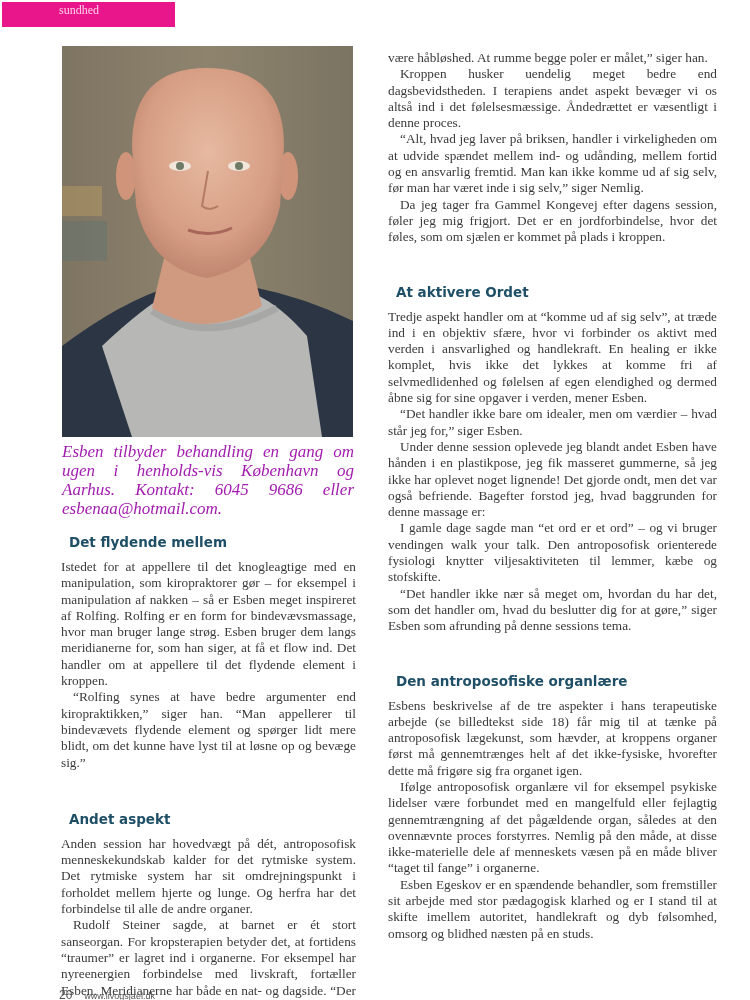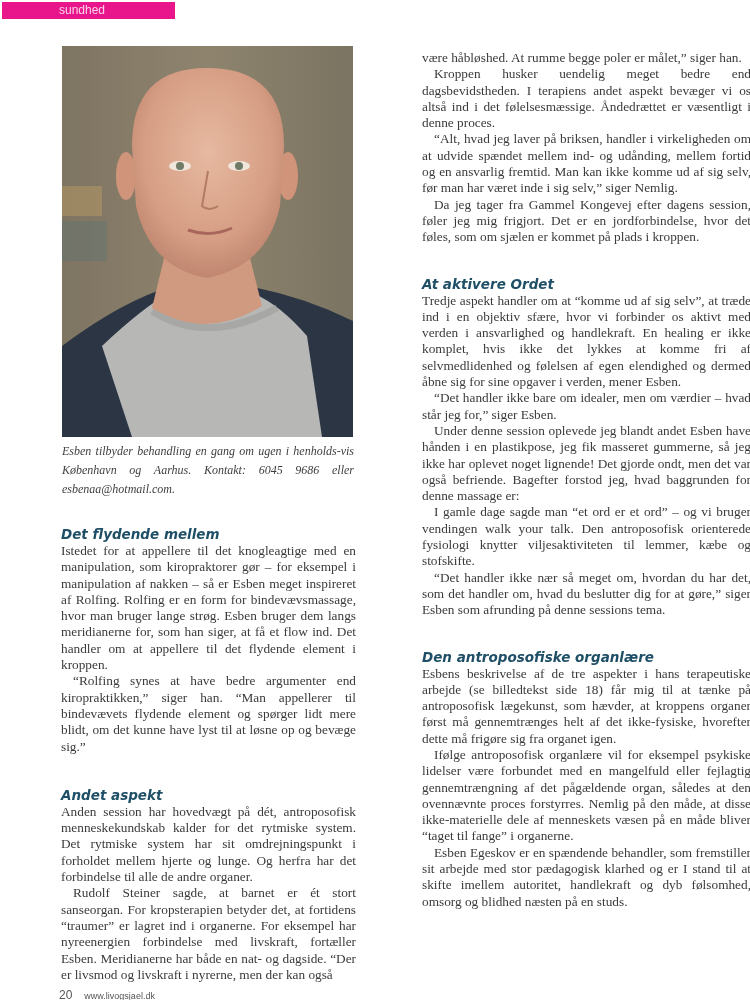--- a/index.html
+++ b/index.html
@@ -1,33 +1,33 @@
 <!DOCTYPE html>
 <html><head>
 <meta charset="utf-8">
 <style>
   html, body { margin: 0; padding: 0; background: #ffffff; }
   body { width: 750px; height: 1000px; position: relative; overflow: hidden;
          font-family: "DejaVu Serif", "Liberation Serif", serif; color: #3a3a3a; }
-  .section-tag { position: absolute; left: 2px; top: 2px; width: 173px; height: 17px;
-         background: #e8168a; color: #fbd3ea; font-family: Liberation Sans, sans-serif;
+  .section-tag { position: absolute; left: 2px; top: 2px; width: 173px; height: 25px;
+         background: #e8168a; color: #fbd3ea; font-family: Liberation Serif, serif;
          font-size: 12px; line-height: 17px; padding-left: 57px; box-sizing: border-box; }
   .photo { position: absolute; left: 62px; top: 46px; width: 291px; height: 391px; overflow: hidden;
            background: linear-gradient(90deg, #7f7562 0%, #8c826d 35%, #867c69 70%, #7a7260 100%); }
   .photo svg { display: block; }
   .caption { position: absolute; left: 62px; top: 442px; width: 292px; font-style: italic;
-             font-family: "Liberation Serif", serif; font-size: 12px; line-height: 19px; color: #404040; text-align: justify; }
+             font-family: "Liberation Serif", serif; font-size: 17px; line-height: 19px; color: #a21caf; text-align: justify; }
   .col { position: absolute; font-family: "Liberation Serif", serif; font-size: 13.3px; line-height: 16.3px;
          color: #3a3a3a; text-align: justify; }
   .col.left { left: 61px; width: 295px; }
-  .col.right { left: 422px; width: 329px; }
+  .col.right { left: 388px; width: 329px; }
   .col p { margin: 0; }
   .col p.indent { text-indent: 12px; }
-  .col h2 { margin: 0; font-family: "DejaVu Sans", sans-serif; font-weight: bold; font-size: 13.5px;
-            line-height: 17px; color: #1f4f66; font-style: italic; }
+  .col h2 { margin: 8px; font-family: "DejaVu Sans", sans-serif; font-weight: bold; font-size: 13.5px;
+            line-height: 17px; color: #1f4f66; }
   .footer { position: absolute; left: 59px; top: 985px; font-family: "Liberation Sans", sans-serif; color: #555; }
   .footer .num { font-size: 12px; }
   .footer .url { font-size: 9px; margin-left: 12px; }
 </style>
 </head>
 <body>
 
 <div class="section-tag">sundhed</div>
 
 <div class="photo">

